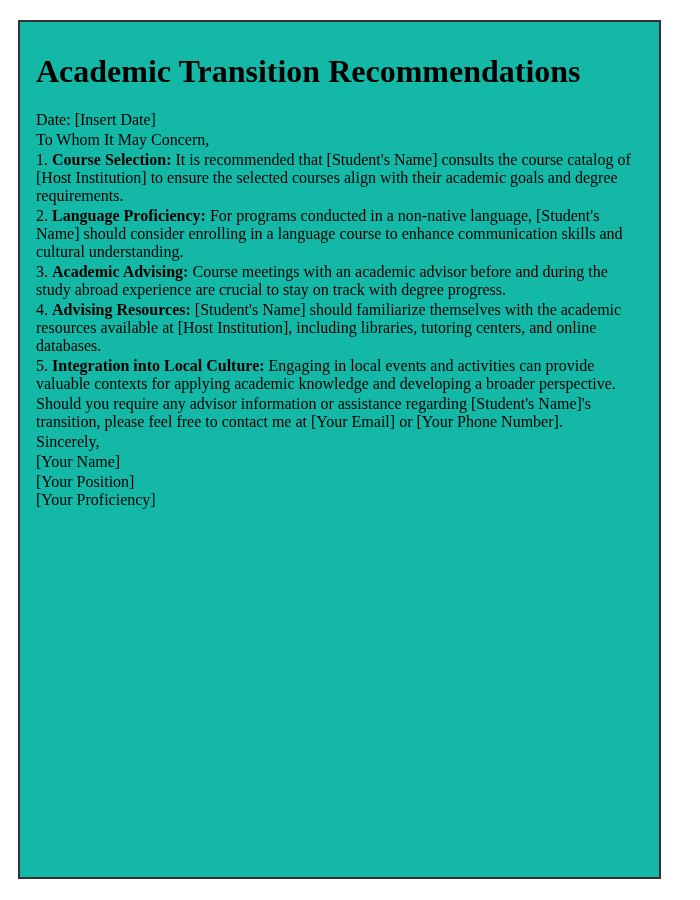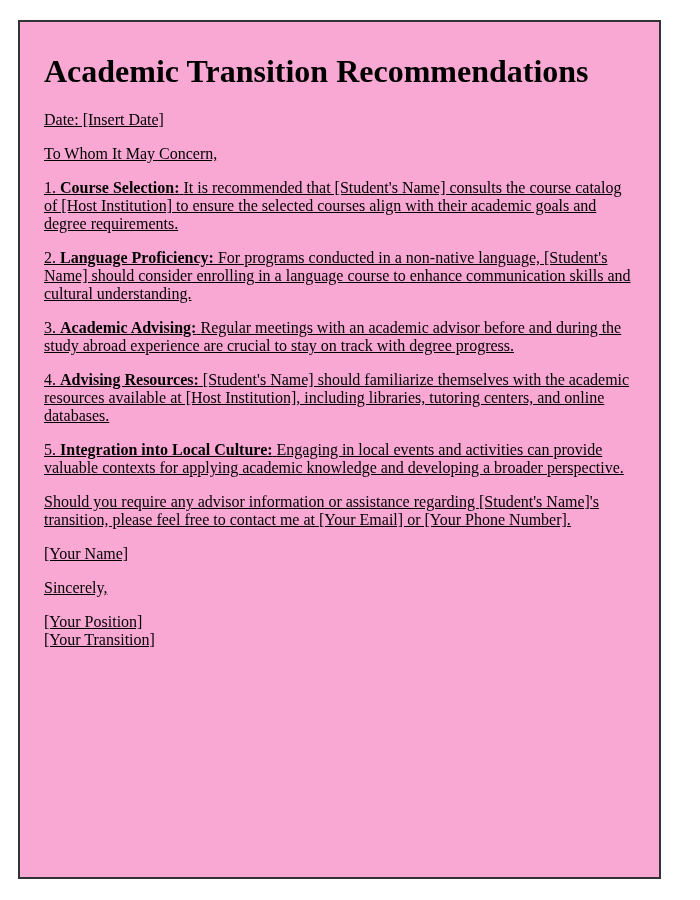--- a/index.html
+++ b/index.html
@@ -15,35 +15,34 @@
     color: #000000;
   }
   .letter {
     position: absolute;
     left: 18px;
     top: 20px;
     width: 643px;
     height: 859px;
     box-sizing: border-box;
     border: 2px solid #333333;
-    padding: 10px 24px;
-    background: #f9a8d4;
+    padding: 10px 16px;
+    background: #14b8a6;
     overflow: hidden;
   }
   .letter h1 {
     font-size: 32px;
     font-weight: bold;
     margin: 21px 0;
     line-height: 1.15;
   }
   .letter p {
     font-size: 16px;
-    margin: 16px 0;
+    margin: 2px 0;
     line-height: normal;
-    text-decoration: underline;
   }
   .heading-bold {
     font-weight: bold;
   }
 </style>
 </head>
 <body>
 
 <div class="letter">
 
@@ -62,36 +61,36 @@
 
   <p>
     <span>2.</span>
     <span class="heading-bold">Language Proficiency:</span>
     <span>For programs conducted in a non-native language, [Student's Name] should consider enrolling in a language course to enhance communication skills and cultural understanding.</span>
   </p>
 
   <p>
     <span>3.</span>
     <span class="heading-bold">Academic Advising:</span>
-    <span>Regular meetings with an academic advisor before and during the study abroad experience are crucial to stay on track with degree progress.</span>
+    <span>Course meetings with an academic advisor before and during the study abroad experience are crucial to stay on track with degree progress.</span>
   </p>
 
   <p>
     <span>4.</span>
     <span class="heading-bold">Advising Resources:</span>
     <span>[Student's Name] should familiarize themselves with the academic resources available at [Host Institution], including libraries, tutoring centers, and online databases.</span>
   </p>
 
   <p>
     <span>5.</span>
     <span class="heading-bold">Integration into Local Culture:</span>
     <span>Engaging in local events and activities can provide valuable contexts for applying academic knowledge and developing a broader perspective.</span>
   </p>
 
   <p>Should you require any advisor information or assistance regarding [Student's Name]'s transition, please feel free to contact me at [Your Email] or [Your Phone Number].</p>
 
+  <p>Sincerely,</p>
+
   <p>[Your Name]</p>
 
-  <p>Sincerely,</p>
-
-  <p><span>[Your Position]</span><br><span>[Your Transition]</span><br></p>
+  <p><span>[Your Position]</span><br><span>[Your Proficiency]</span><br></p>
 
 </div>
 
 </body></html>

